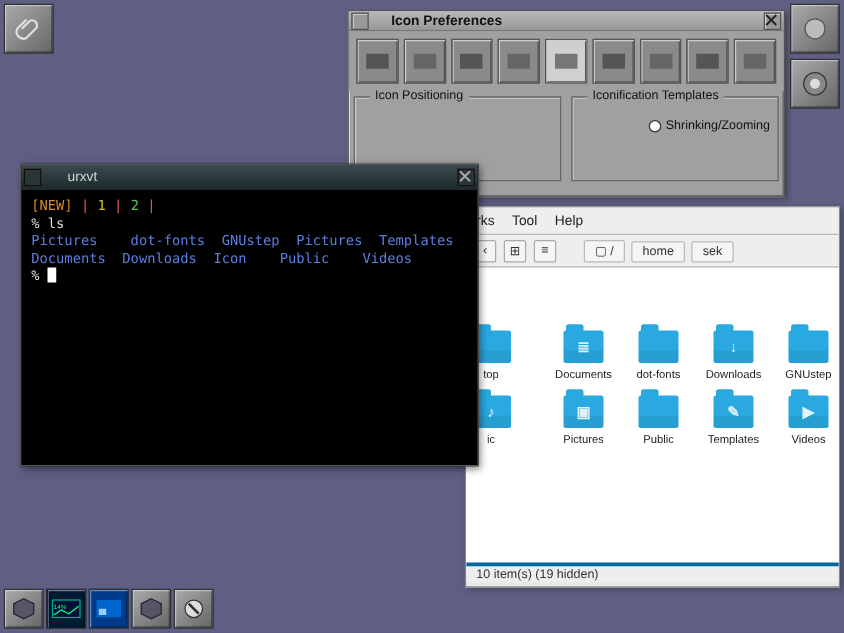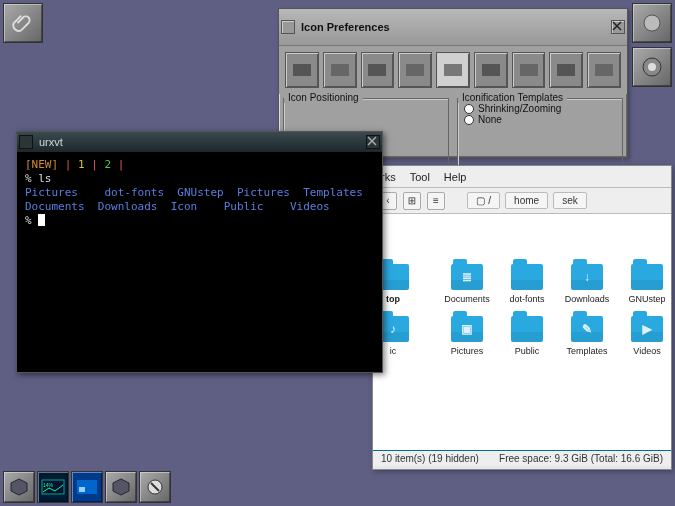--- a/index.html
+++ b/index.html
@@ -20,24 +20,25 @@
   display: flex; align-items: center; justify-content: center;
 }
 .dock-icon.big { width: 40px; height: 40px; }
 .gnustep-win {
   position: absolute;
   background: #a0a0a0;
   border: 1px solid #555;
   box-shadow: inset 1px 1px 0 #ddd, inset -1px -1px 0 #666, 2px 2px 4px rgba(0,0,0,0.3);
 }
 .gs-titlebar {
-  height: 37px; background: linear-gradient(#b8b8b8,#989898);
+  height: 16px; background: linear-gradient(#b8b8b8,#989898);
   border-bottom: 1px solid #777;
   display: flex; align-items: center;
   padding: 0 2px;
+  gap: 12px;
 }
 .gs-titlebar .tb-btn {
   width: 14px; height: 14px;
   background: #999; border: 1px solid #555;
   box-shadow: inset 1px 1px 0 #ccc;
   margin-right: 4px;
 }
 .gs-titlebar .title { flex: 1; font-size: 11px; color: #111; padding-left: 2px; font-weight: bold; }
 .gs-titlebar .tb-btn.right { margin: 0 0 0 4px; }
 .toolbar-row {
@@ -52,25 +53,25 @@
   display: flex; align-items: center; justify-content: center;
 }
 .tool-slot.sel { background: #d0d0d0; }
 .gs-group {
   border: 1px solid #666;
   box-shadow: inset 1px 1px 0 #ccc;
   margin: 4px; padding: 4px 6px 6px;
   position: relative;
 }
 .gs-group > legend {
-  position: absolute; top: -7px; left: 0;
+  position: absolute; top: -7px; left: 12px;
   background: #a0a0a0; padding: 0 4px;
   font-size: 10px; color: #111;
 }
-.radio-row { display: flex; align-items: center; gap: 4px; font-size: 10px; color: #111; margin: 0 0; }
+.radio-row { display: flex; align-items: center; gap: 4px; font-size: 10px; color: #111; margin: 13px 0; justify-content: flex-end; }
 .radio-dot { width: 10px; height: 10px; border-radius: 50%; background: #fff; border: 1px solid #333; }
 
 .fm-win {
   position: absolute;
   background: #e8e8e8;
   border: 1px solid #888;
   box-shadow: 2px 2px 6px rgba(0,0,0,0.3);
 }
 .fm-menubar { height: 22px; background: #eee; border-bottom: 1px solid #bbb; display: flex; align-items: center; padding: 0 8px; gap: 14px; font-size: 11px; color: #222; }
 .fm-toolbar { height: 26px; background: #eee; border-bottom: 1px solid #bbb; display: flex; align-items: center; padding: 0 6px; gap: 6px; }
@@ -89,36 +90,36 @@
 .folder-icon::before {
   content: ""; position: absolute; top: -5px; left: 2px;
   width: 14px; height: 6px; background: #2aa8e0; border-radius: 2px 2px 0 0;
 }
 .folder-glyph {
   position: absolute; inset: 0;
   display: flex; align-items: center; justify-content: center;
   color: rgba(255,255,255,0.85); font-size: 12px; font-weight: bold;
 }
 .fm-item span { font-size: 9px; color: #222; text-align: center; max-width: 56px; overflow: hidden; text-overflow: ellipsis; }
-.fm-status { height: 16px; background: #eee; border-top: 1px solid #0369a1; display: flex; align-items: center; justify-content: space-between; padding: 0 8px; font-size: 10px; color: #333; }
+.fm-status { height: 16px; background: #eee; border-top: 3px solid #0369a1; display: flex; align-items: center; justify-content: space-between; padding: 0 8px; font-size: 10px; color: #333; }
 
 .term-win {
   position: absolute;
   background: #000;
   border: 1px solid #555;
   box-shadow: 2px 2px 6px rgba(0,0,0,0.5);
 }
 .term-titlebar {
   height: 20px; background: linear-gradient(#3b4a4f,#1c282b);
   display: flex; align-items: center; padding: 0 2px;
   color: #cfd8d8; font-size: 11px;
 }
 .term-titlebar .tb-btn { width: 14px; height: 14px; background: #2a3538; border: 1px solid #111; margin-right: 4px; }
 .term-titlebar .tb-btn.right { margin: 0 0 0 4px; }
-.term-titlebar .title { flex: 1; padding-left: 2px; }
+.term-titlebar .title { flex: 1; padding-left: 2px; margin-left: 15px; }
 .term-body {
   padding: 6px 8px;
   font-family: "Menlo","Consolas",monospace;
   font-size: 11px; line-height: 14px;
   color: #ddd;
   white-space: pre;
 }
 .term-body .orange { color: #d48b2a; }
 .term-body .red { color: #e05a5a; }
 .term-body .yellow { color: #d4c22a; }
@@ -193,24 +194,20 @@
   <div style="display:flex;">
     <div class="gs-group" style="flex:1; height:68px;">
       <legend>Icon Positioning</legend>
     </div>
     <div class="gs-group" style="flex:1; height:68px;">
       <legend>Iconification Templates</legend>
       <div class="radio-row">
           <div class="radio-dot"></div>
           <span>Shrinking/Zooming</span>
         </div>
-      <div class="radio-row">
-          <div class="radio-dot"></div>
-          <span>None</span>
-        </div>
     </div>
   </div>
 </div>
 
 <div class="fm-win" style="top:165px; left:372px; width:300px; height:305px;">
   <div class="fm-menubar">
     <span>rks</span>
     <span>Tool</span>
     <span>Help</span>
   </div>
@@ -226,21 +223,21 @@
       </div>
     <div style="width:8px"></div>
     <div class="fm-path">
       <button><span>▢</span> <span>/</span></button>
       <button>home</button>
       <button>sek</button>
     </div>
   </div>
   <div class="fm-body" style="height:236px;">
     <div class="fm-grid">
-      <div class="fm-item" style="margin-left:-28px;font-weight:bold;">
+      <div class="fm-item" style="margin-left:-28px;">
           <div class="folder-icon">
             <div class="folder-glyph"></div>
           </div>
           <span>top</span>
         </div>
       <div class="fm-item">
           <div class="folder-icon">
             <div class="folder-glyph">≣</div>
           </div>
           <span>Documents</span>
@@ -291,21 +288,20 @@
       <div class="fm-item">
           <div class="folder-icon">
             <div class="folder-glyph">▶</div>
           </div>
           <span>Videos</span>
         </div>
     </div>
   </div>
   <div class="fm-status">
     <span>10 item(s) (19 hidden)</span>
-    <span>Free space: 9.3 GiB (Total: 16.6 GiB)</span>
   </div>
 </div>
 
 <div class="term-win" style="top:131px; left:16px; width:367px; height:242px;">
   <div class="term-titlebar">
     <div class="tb-btn"></div>
     <div class="title">urxvt</div>
     <div class="tb-btn right">
       <svg width="10" height="10" viewBox="0 0 10 10">
           <path stroke="#aaa" stroke-width="1.5" d="M1 1l8 8M9 1l-8 8"></path>

